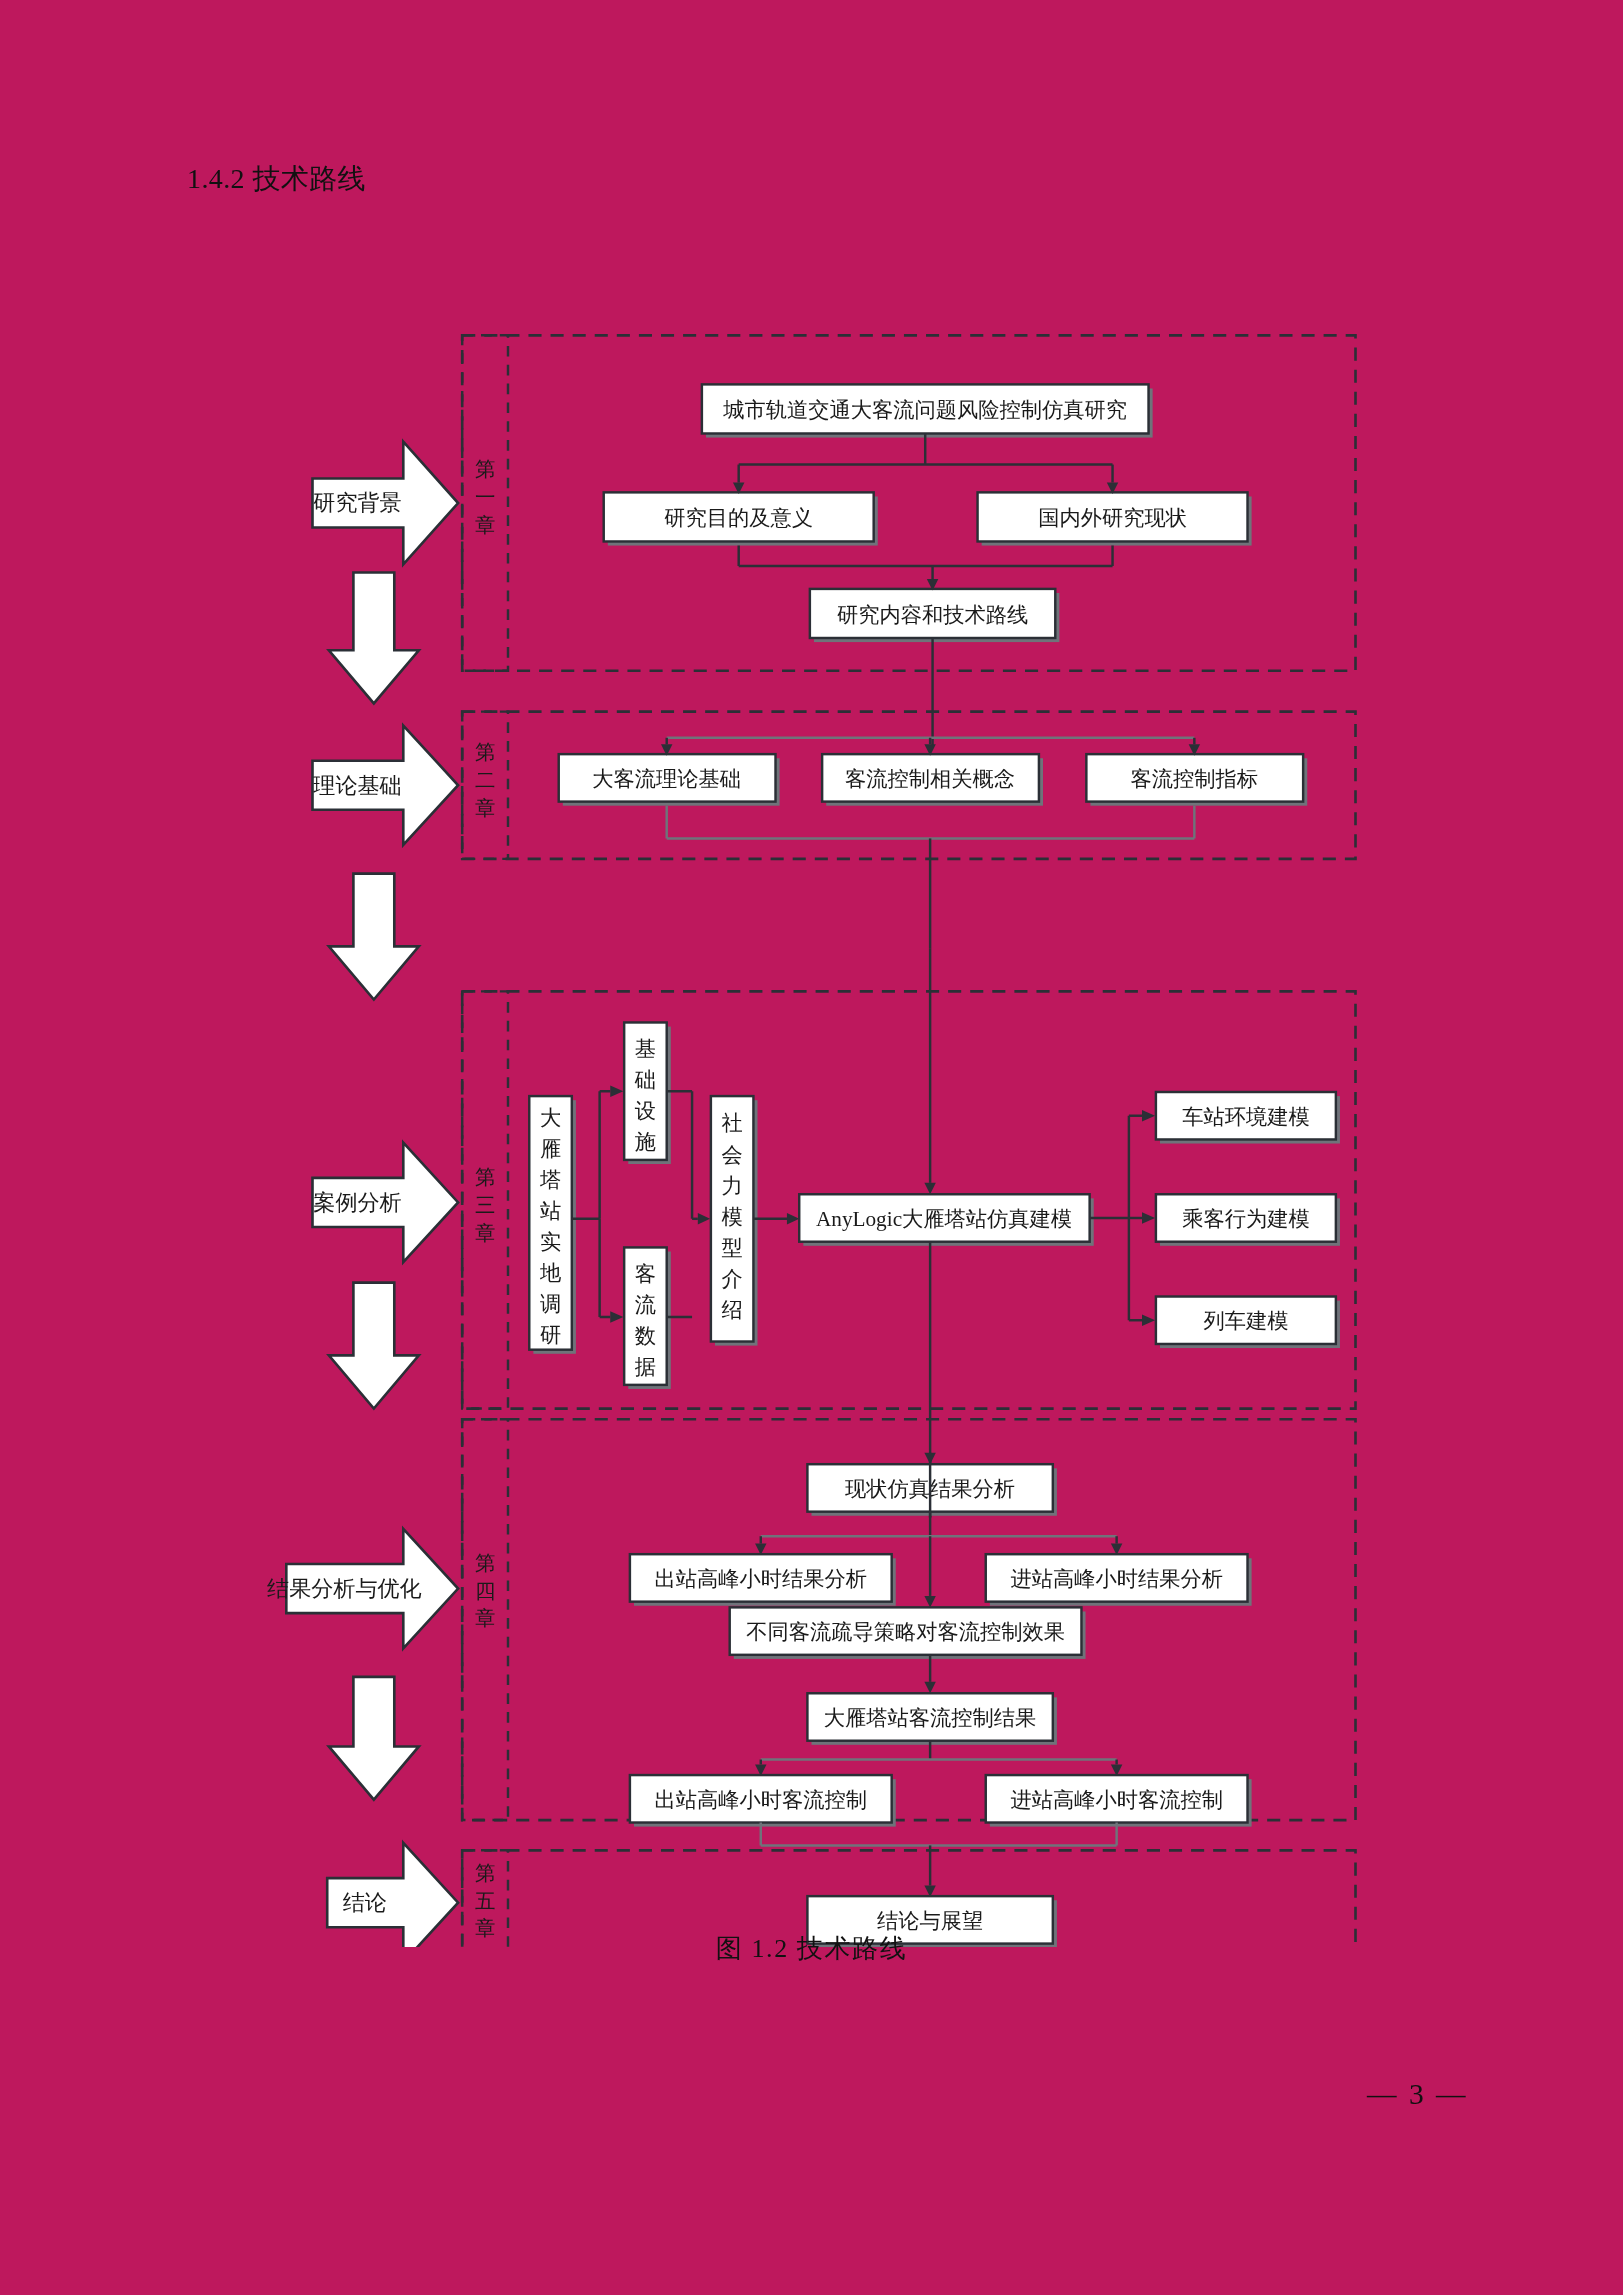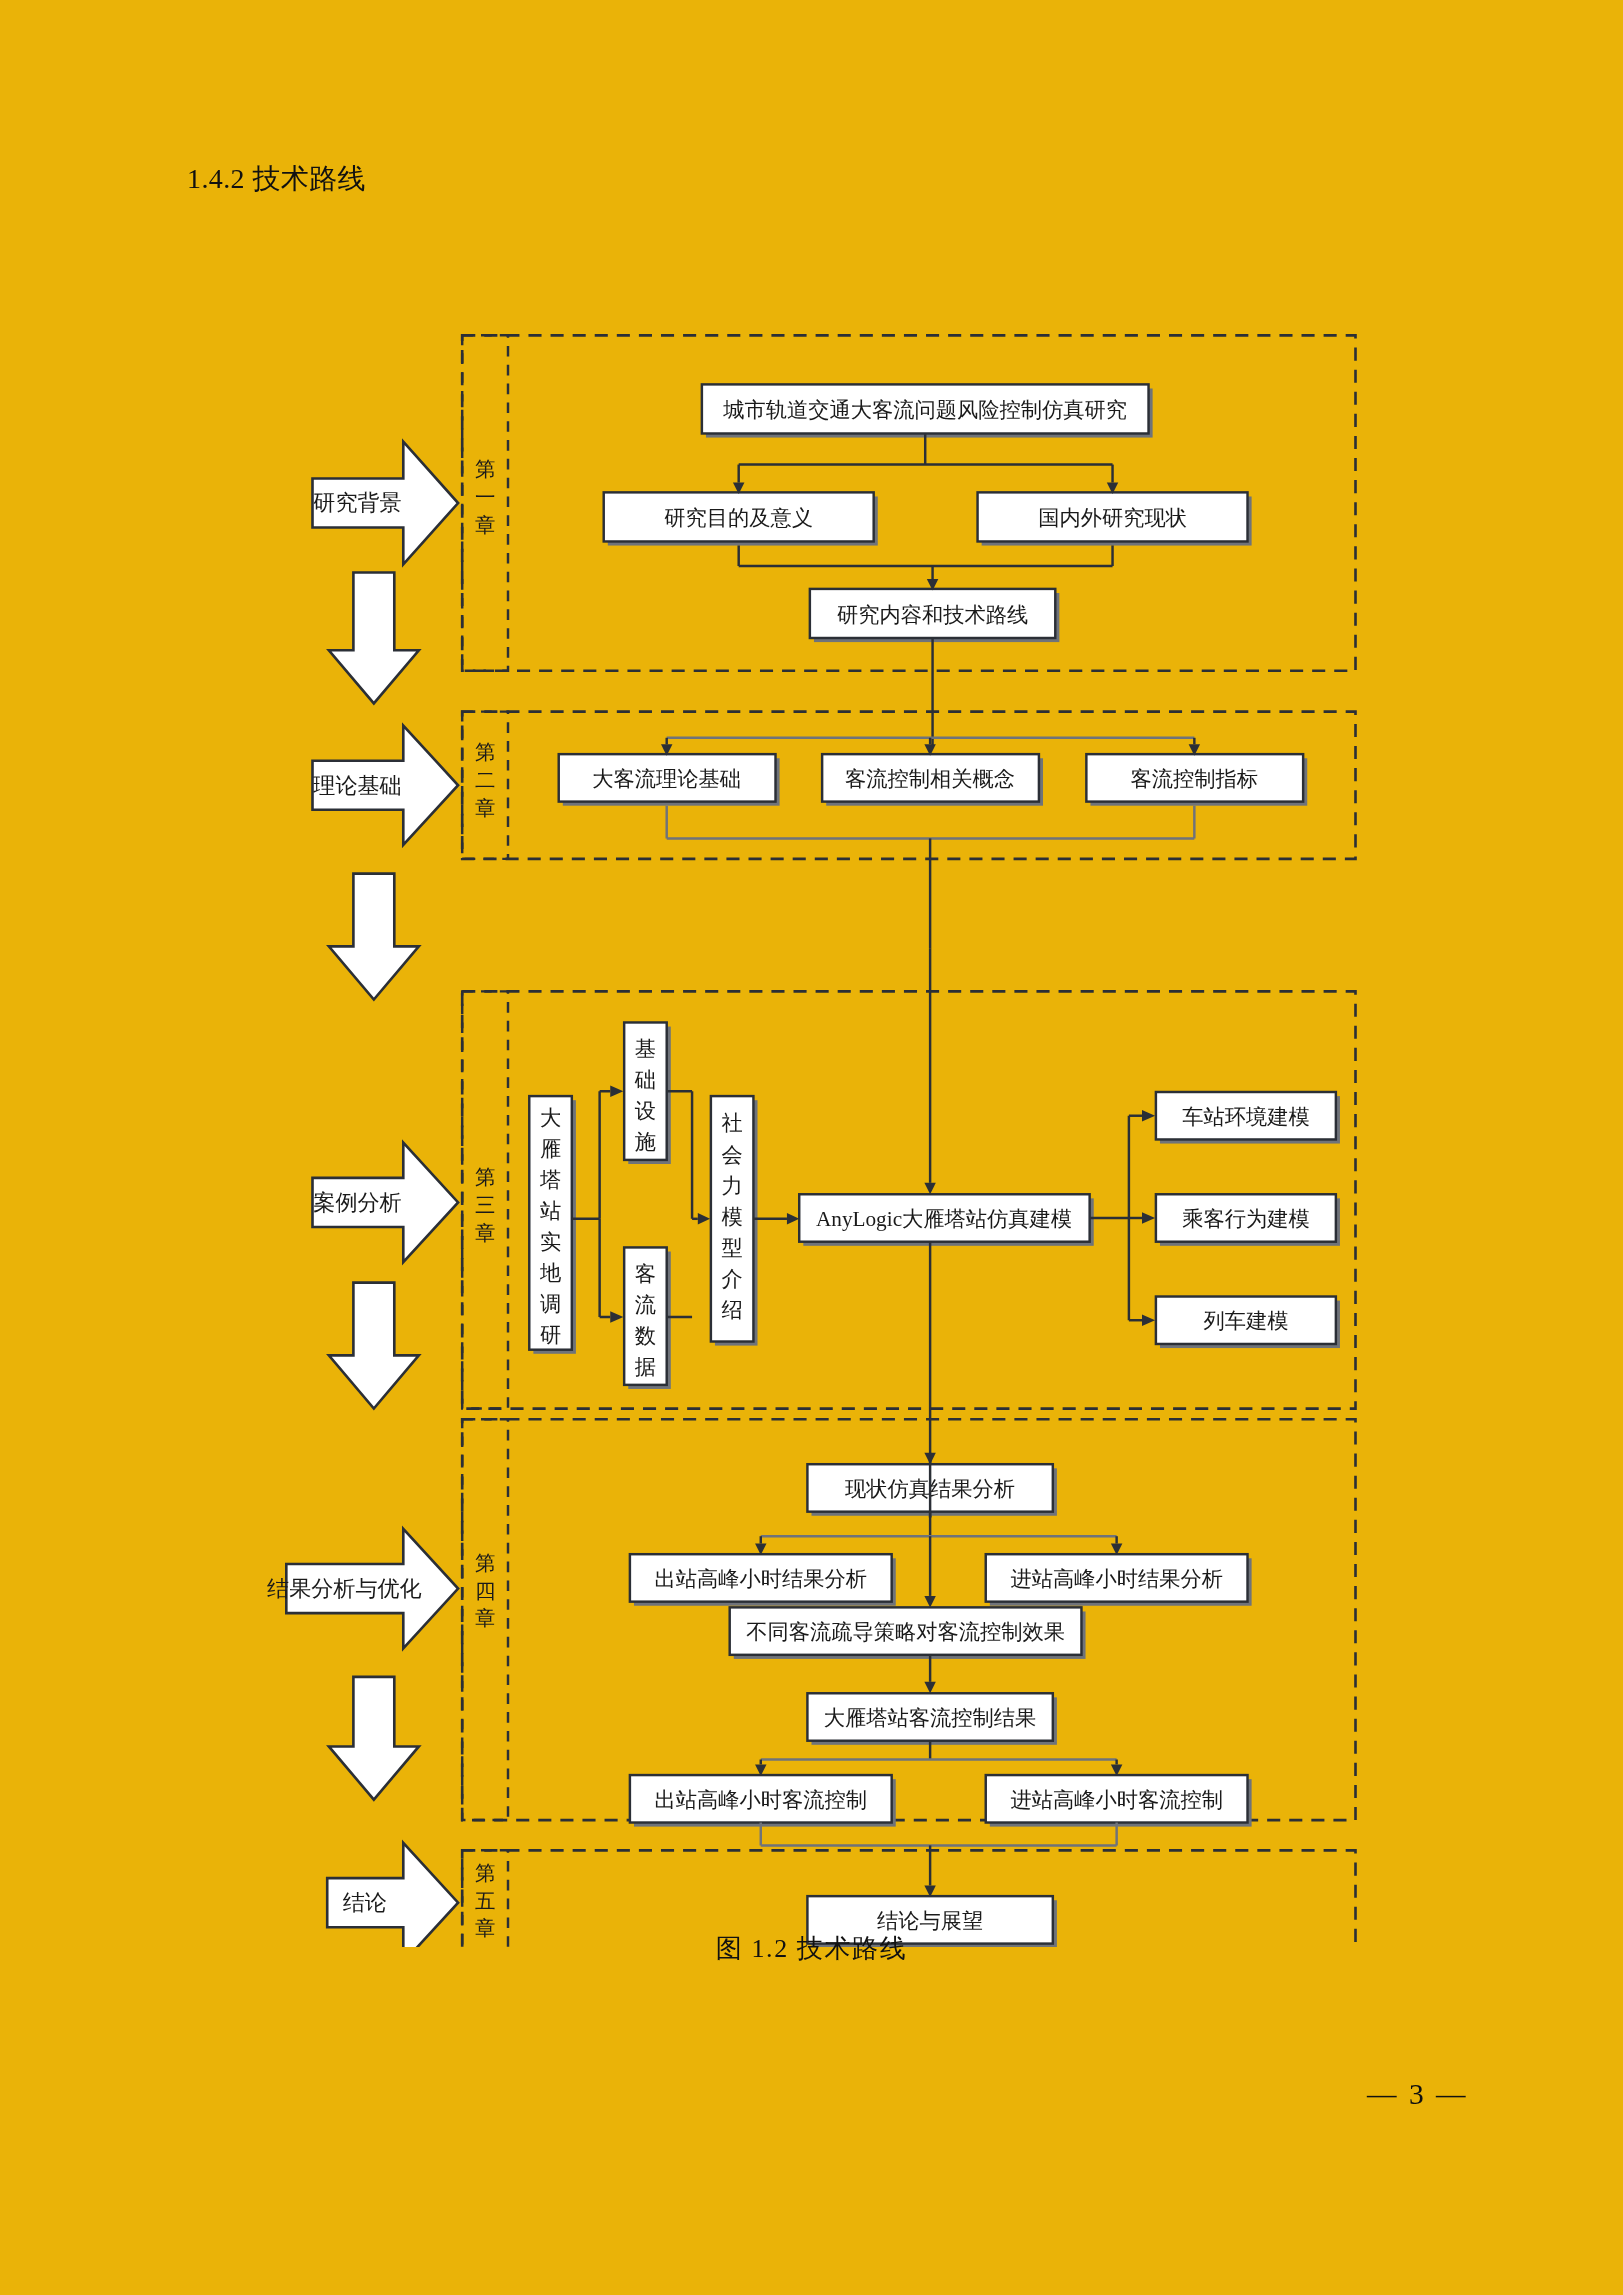--- a/index.html
+++ b/index.html
@@ -11,21 +11,21 @@
     width: 1623px;
     height: 2295px;
     position: relative;
     font-family: "Liberation Serif", "DejaVu Serif", serif;
     color: #111111;
     overflow: hidden;
   }
   .page {
     position: absolute;
     inset: 0;
-    background: #eab308;
+    background: #be185d;
   }
 
   
   .heading {
     position: absolute;
     left: 187px;
     top: 160px;
     font-size: 28px;
     letter-spacing: 0.4px;
     white-space: nowrap;

